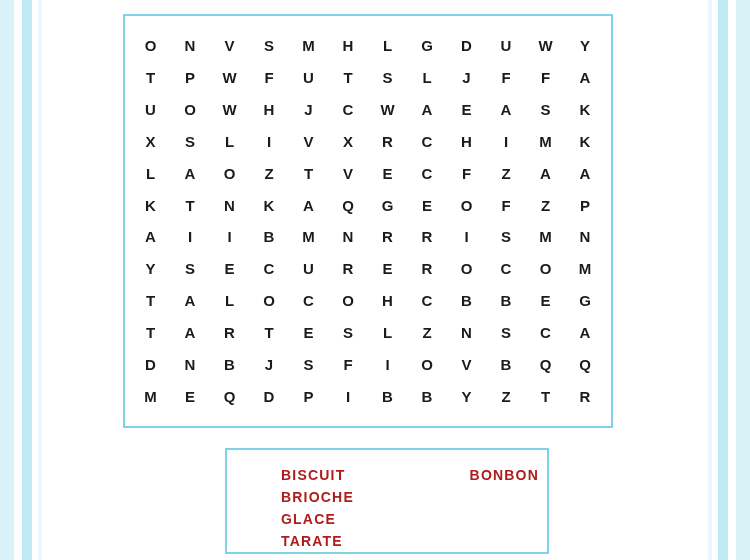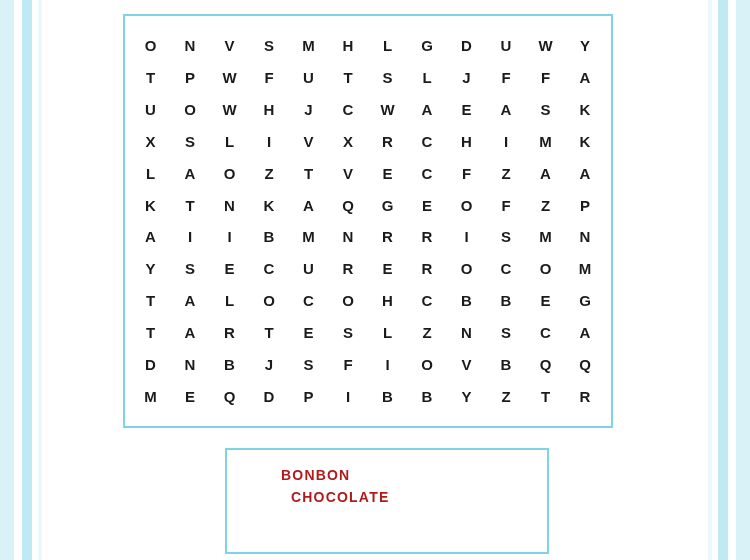--- a/index.html
+++ b/index.html
@@ -83,21 +83,21 @@
   }
   .words-cols {
     display: flex;
     padding-left: 54px;
   }
   .words-col {
     display: flex;
     flex-direction: column;
   }
   .words-col.col1 { width: 118px; }
-  .words-col.col2 { width: 140px; }
+  .words-col.col2 { width: 140px; text-align: right; }
   .word {
     font-size: 14px;
     font-weight: bold;
     color: #b01c1c;
     letter-spacing: 1.2px;
     line-height: 22px;
     font-family: "Liberation Sans", sans-serif;
     white-space: nowrap;
   }
   .word.indent { padding-left: 10px; }
@@ -258,20 +258,25 @@
         <div class="cell">B</div>
         <div class="cell">Y</div>
         <div class="cell">Z</div>
         <div class="cell">T</div>
         <div class="cell">R</div>
       </div>
   </div>
 
   <div class="words-panel">
     <div class="words-cols">
+      <div class="words-col col1">
+        <span class="word">BISCUIT</span>
+        <span class="word">BRIOCHE</span>
+        <span class="word">GLACE</span>
+        <span class="word">TARATE</span>
+      </div>
       <div class="words-col col2">
         <span class="word">BONBON</span>
-        <span class="word indent">CHOCOLATE</span>
       </div>
     </div>
   </div>
 
 </div>
 
 </body></html>

